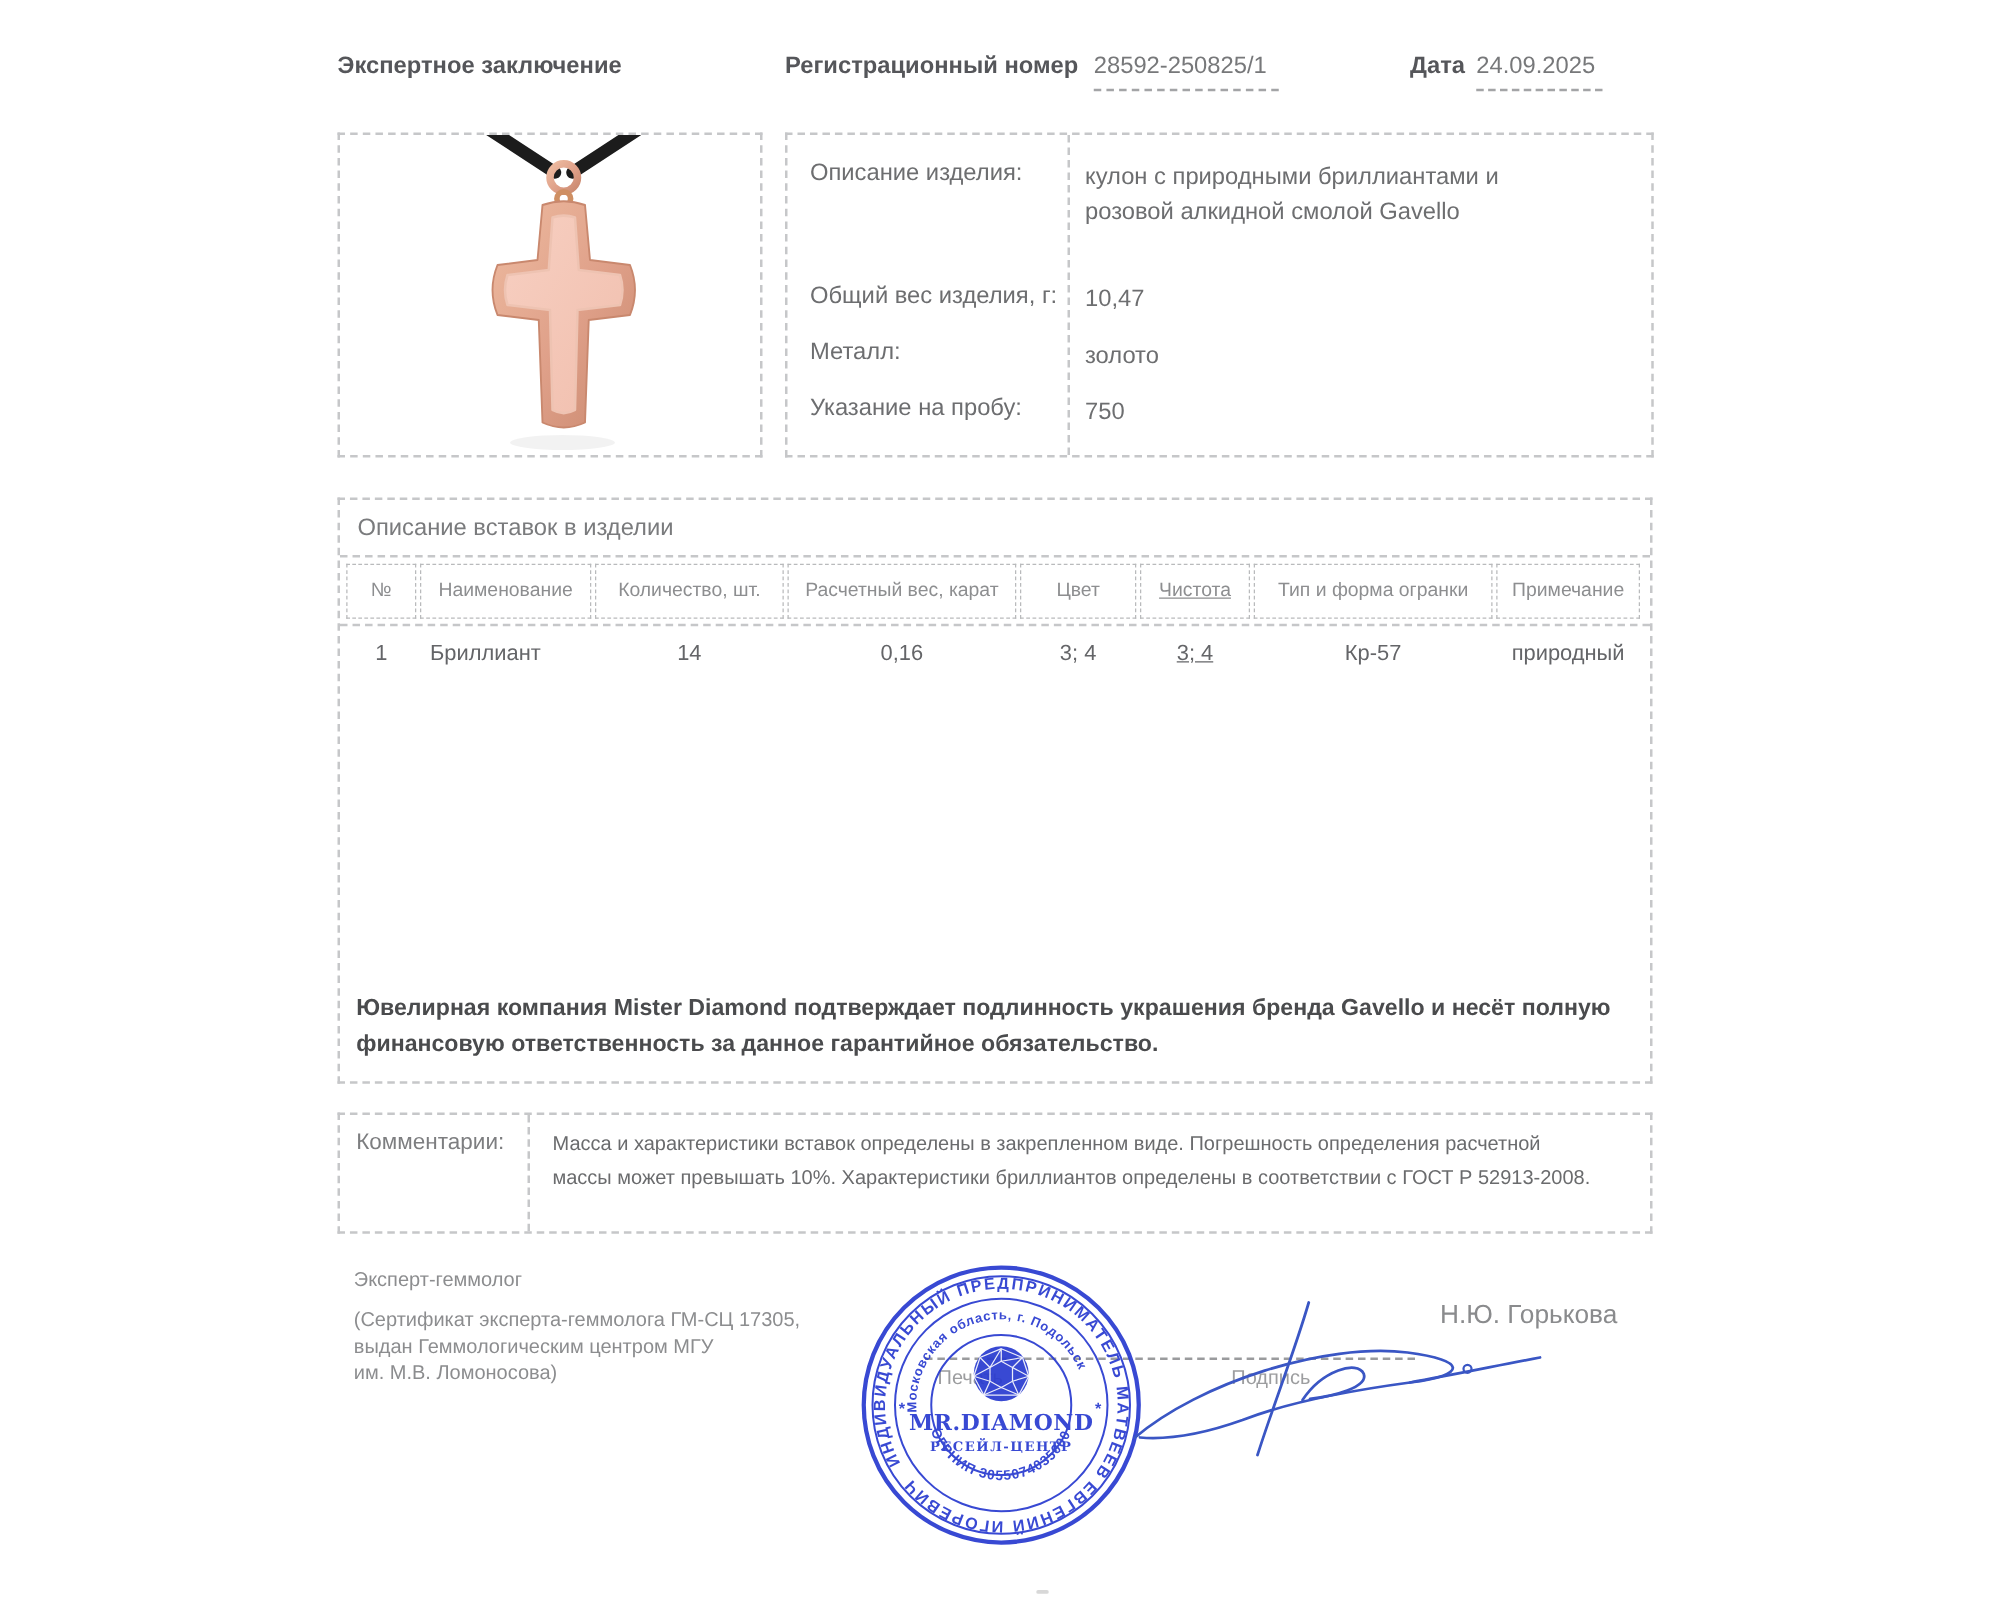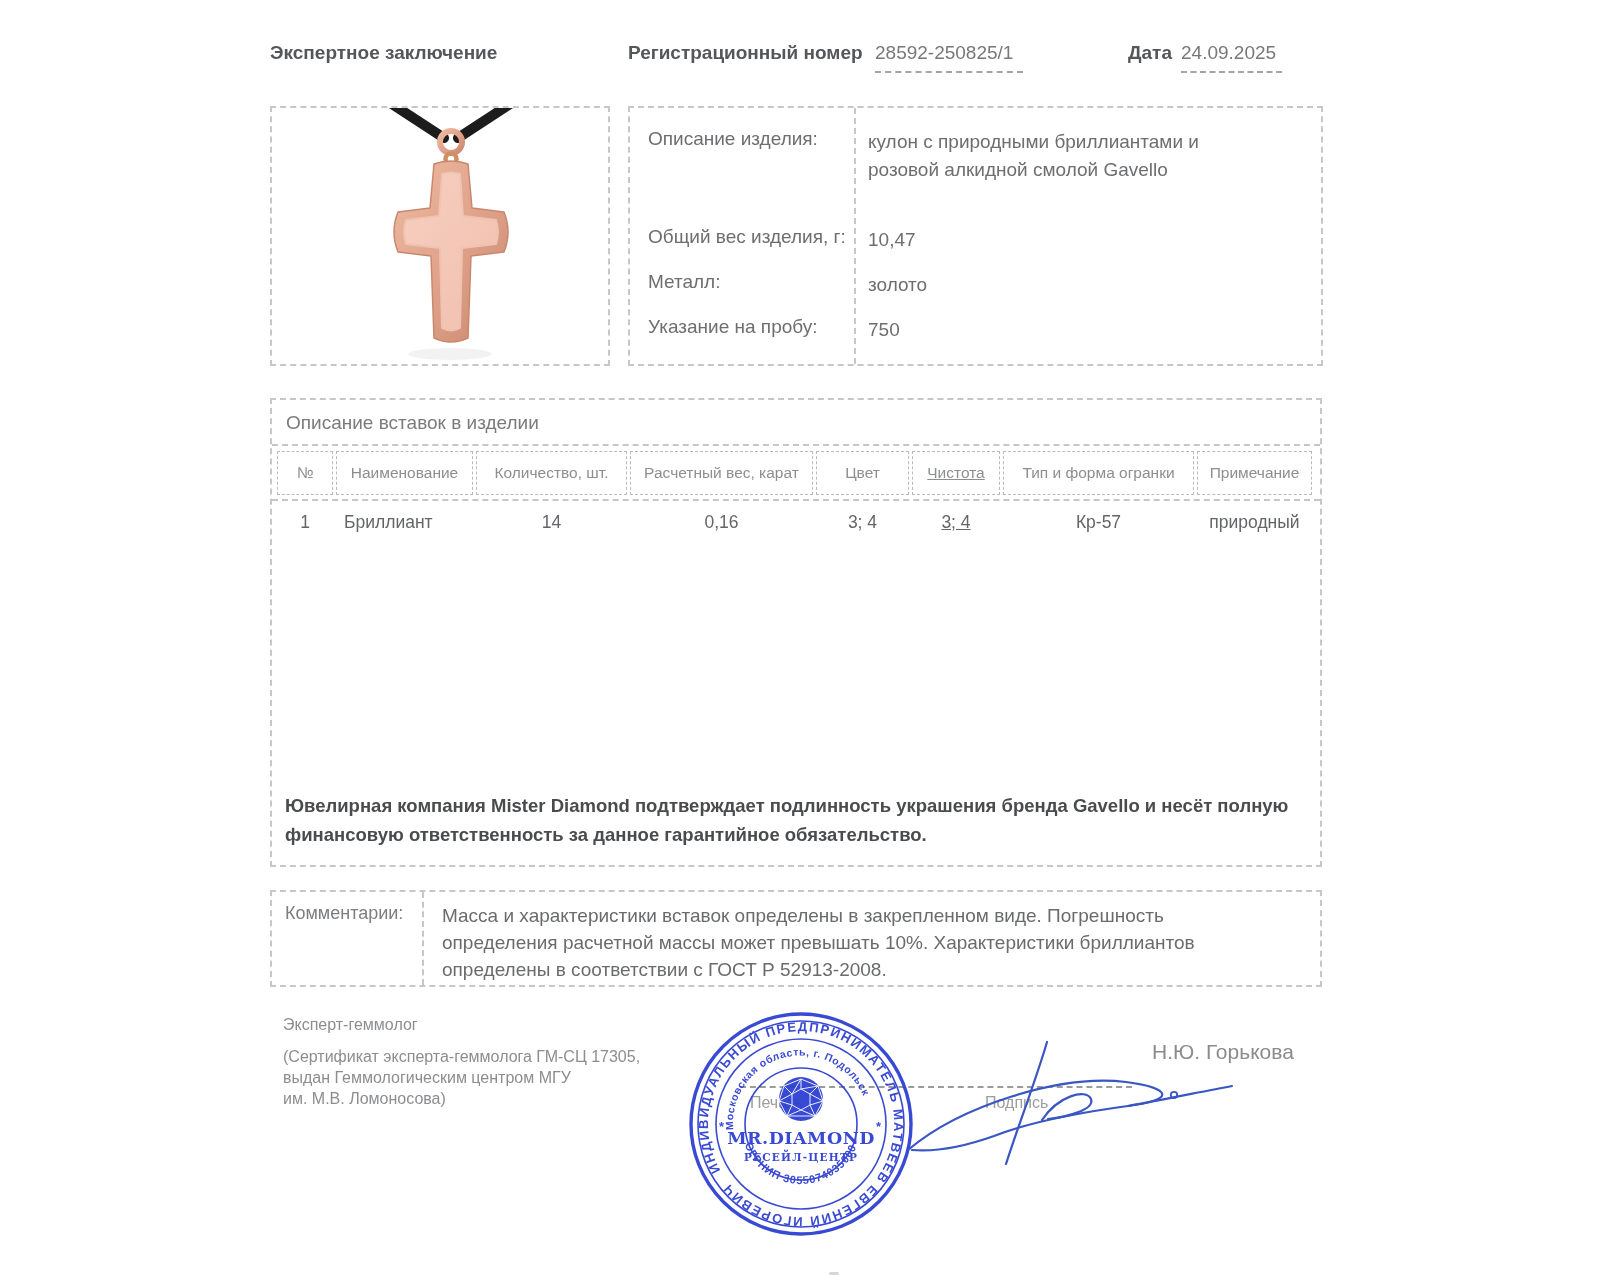--- a/index.html
+++ b/index.html
@@ -42,21 +42,21 @@
   .c0{width:56px;} .c1{width:137px;} .c2{width:151px;} .c3{width:183px;}
   .c4{width:93px;} .c5{width:88px;text-decoration:underline;} .c6{width:191px;} .c7{width:115px;}
   .statement { position:absolute; left:13px; bottom:16px; width:1020px;
                font-size:18.5px; font-weight:700; color:#4a4b4d; line-height:29px; }
 
   
   .comments-box { left:270px; top:890px; width:1052px; height:97px; }
   .comments-label-cell { position:absolute; left:0; top:0; bottom:0; width:152px; border-right:2px dashed #c6c7c9; }
   .comments-label { position:absolute; left:13px; top:11px; font-size:18px; color:#7d7e80; }
   .comments-text { position:absolute; left:170px; top:10px; width:832px;
-                   font-size:19px; color:#6a6b6d; line-height:27px; }
+                   font-size:16px; color:#6a6b6d; line-height:27px; }
 
   
   .expert-title { left:283px; top:1016px; font-size:16px; color:#8c8d8f; }
   .expert-cert  { left:283px; top:1046px; font-size:16px; color:#8c8d8f; line-height:21px; }
   .sign-line { left:740px; top:1086px; width:392px; border-top:2px dashed #9a9b9d; }
   .lbl-small { font-size:16px; color:#9c9d9f; }
   .stamp-label { left:750px; top:1094px; }
   .sign-label  { left:985px; top:1094px; }
   .expert-name { left:1152px; top:1040px; font-size:21px; color:#8a8b8d; }
 

